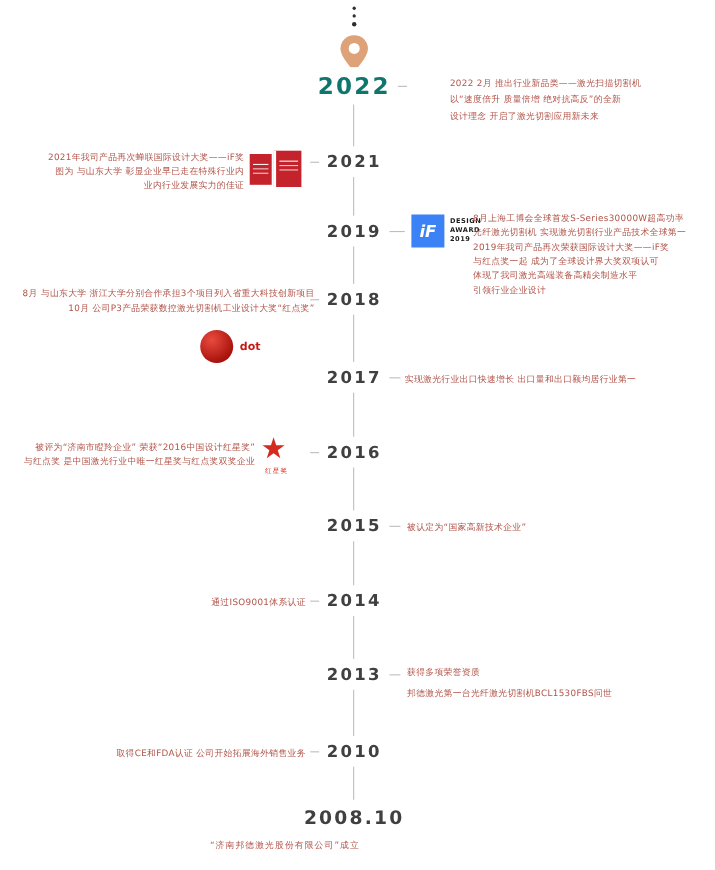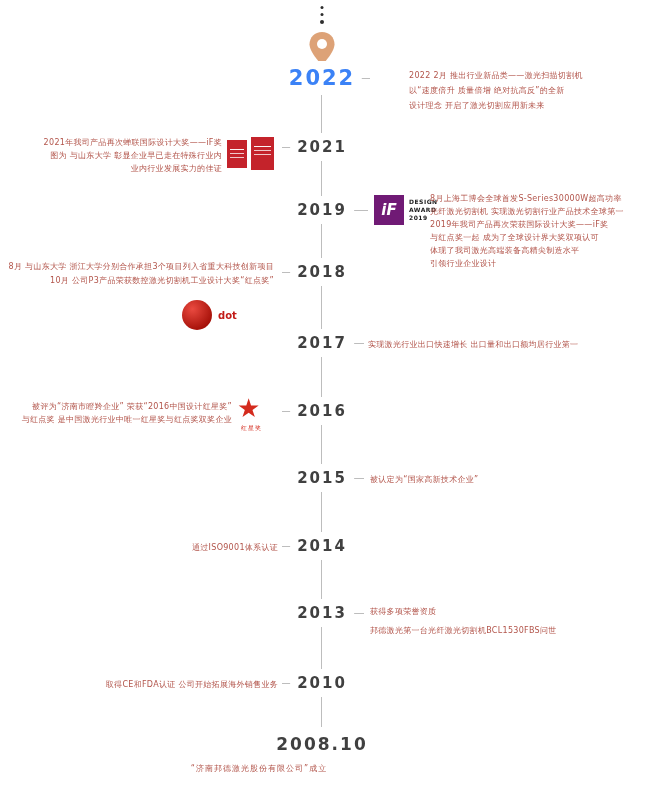--- a/index.html
+++ b/index.html
@@ -59,21 +59,21 @@
     background: #ffffff;
     padding: 5px 7px;
     z-index: 2;
     font-weight: 800;
     font-size: 15px;
     letter-spacing: 2px;
     color: #404040;
     white-space: nowrap;
   }
   .year.current {
-    color: #3b82f6;
+    color: #0f766e;
     font-size: 21px;
   }
   .year.founding {
     font-size: 17px;
   }
   
   .tb {
     position: absolute;
     font-size: 8px;
     line-height: 13px;
@@ -101,21 +101,21 @@
   }
   .cert-a { left: 227px; top: 140px; width: 20px; height: 28px; }
   .cert-b { left: 249px; top: 137px; width: 23px; height: 33px; border-left: 2px solid #ffffff; }
   
   .if-box {
     position: absolute;
     left: 374px;
     top: 195px;
     width: 30px;
     height: 30px;
-    background: #701a75;
+    background: #3b82f6;
     color: #ffffff;
     font-weight: bold;
     font-style: italic;
     font-size: 15px;
     display: flex;
     align-items: center;
     justify-content: center;
     z-index: 2;
   }
   .if-caption {
@@ -243,21 +243,21 @@
   </div>
   <div class="tb" style="left:430px;top:192px;">
     <div>8月上海工博会全球首发S-Series30000W超高功率</div>
     <div>光纤激光切割机 实现激光切割行业产品技术全球第一</div>
     <div>2019年我司产品再次荣获国际设计大奖——iF奖</div>
     <div>与红点奖一起 成为了全球设计界大奖双项认可</div>
     <div>体现了我司激光高端装备高精尖制造水平</div>
     <div>引领行业企业设计</div>
   </div>
 
-  <div class="tb left-side" style="right:376px;top:260px;line-height:14px;">
+  <div class="tb left-side" style="right:364px;top:260px;line-height:14px;">
     <div>8月 与山东大学 浙江大学分别合作承担3个项目列入省重大科技创新项目</div>
     <div>10月 公司P3产品荣获数控激光切割机工业设计大奖“红点奖”</div>
   </div>
   <div class="reddot"></div>
   <div class="reddot-label">dot</div>
 
   <div class="tb" style="left:368px;top:338px;">
     <div>实现激光行业出口快速增长 出口量和出口额均居行业第一</div>
   </div>
 

